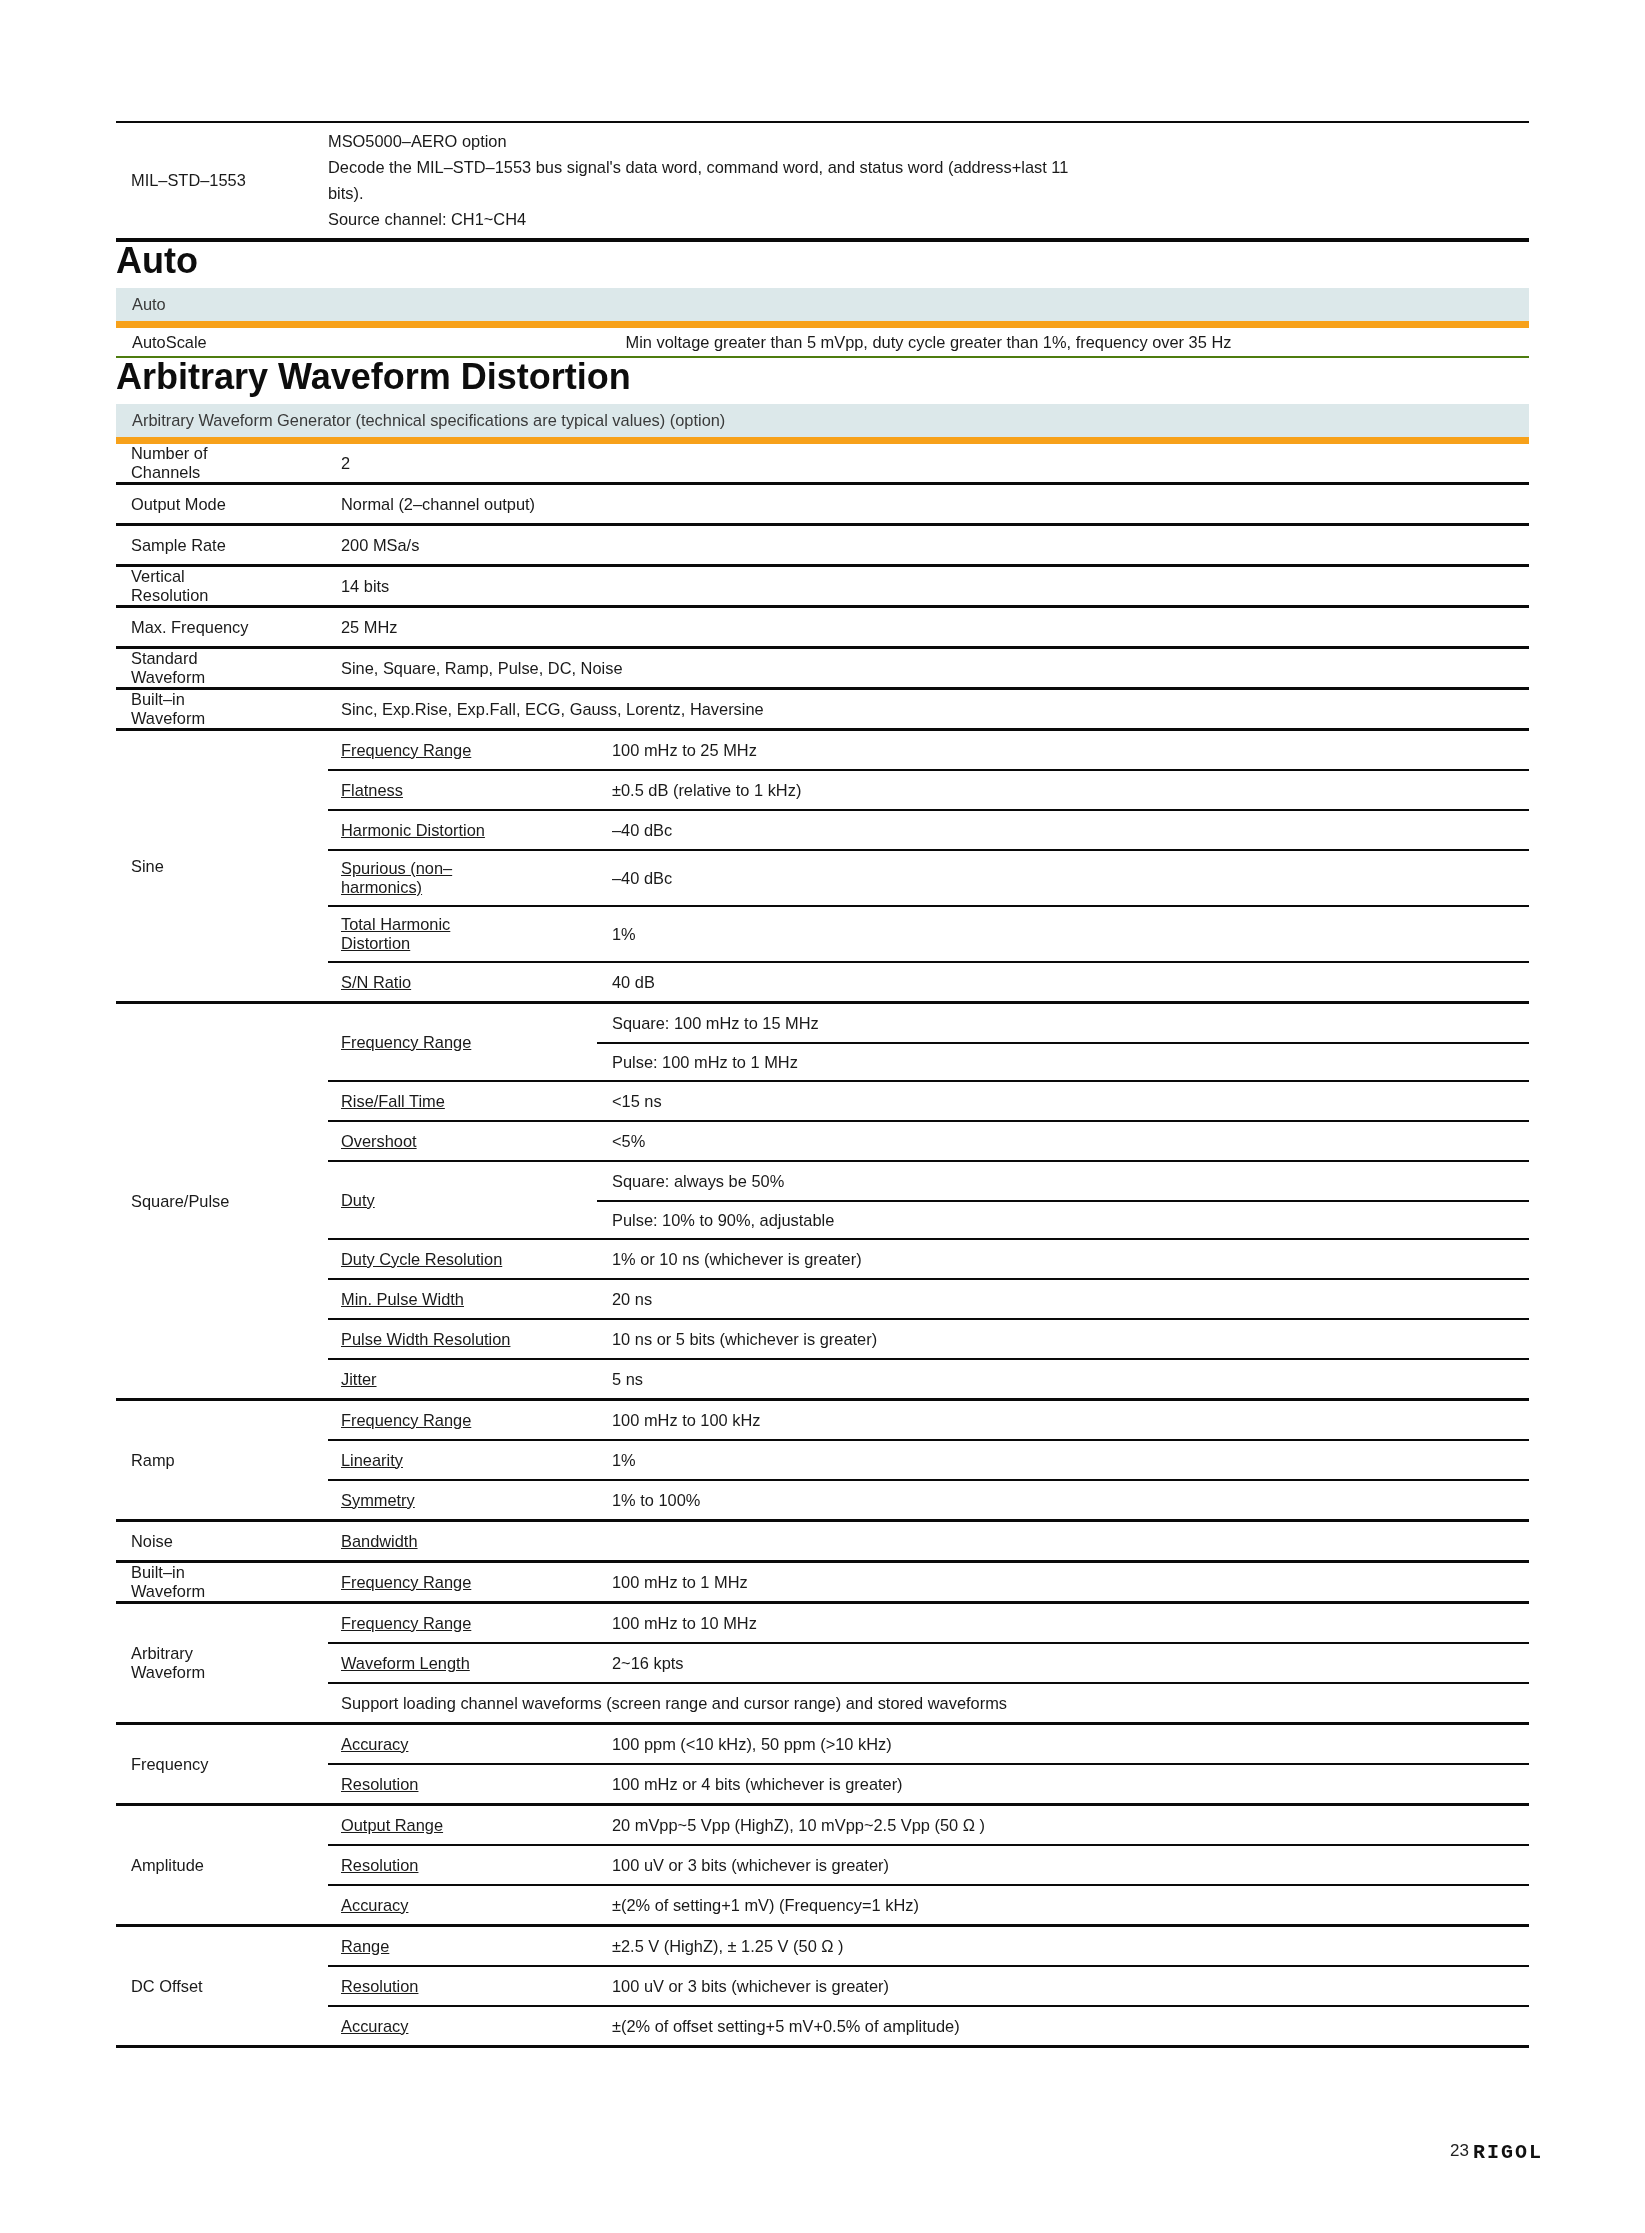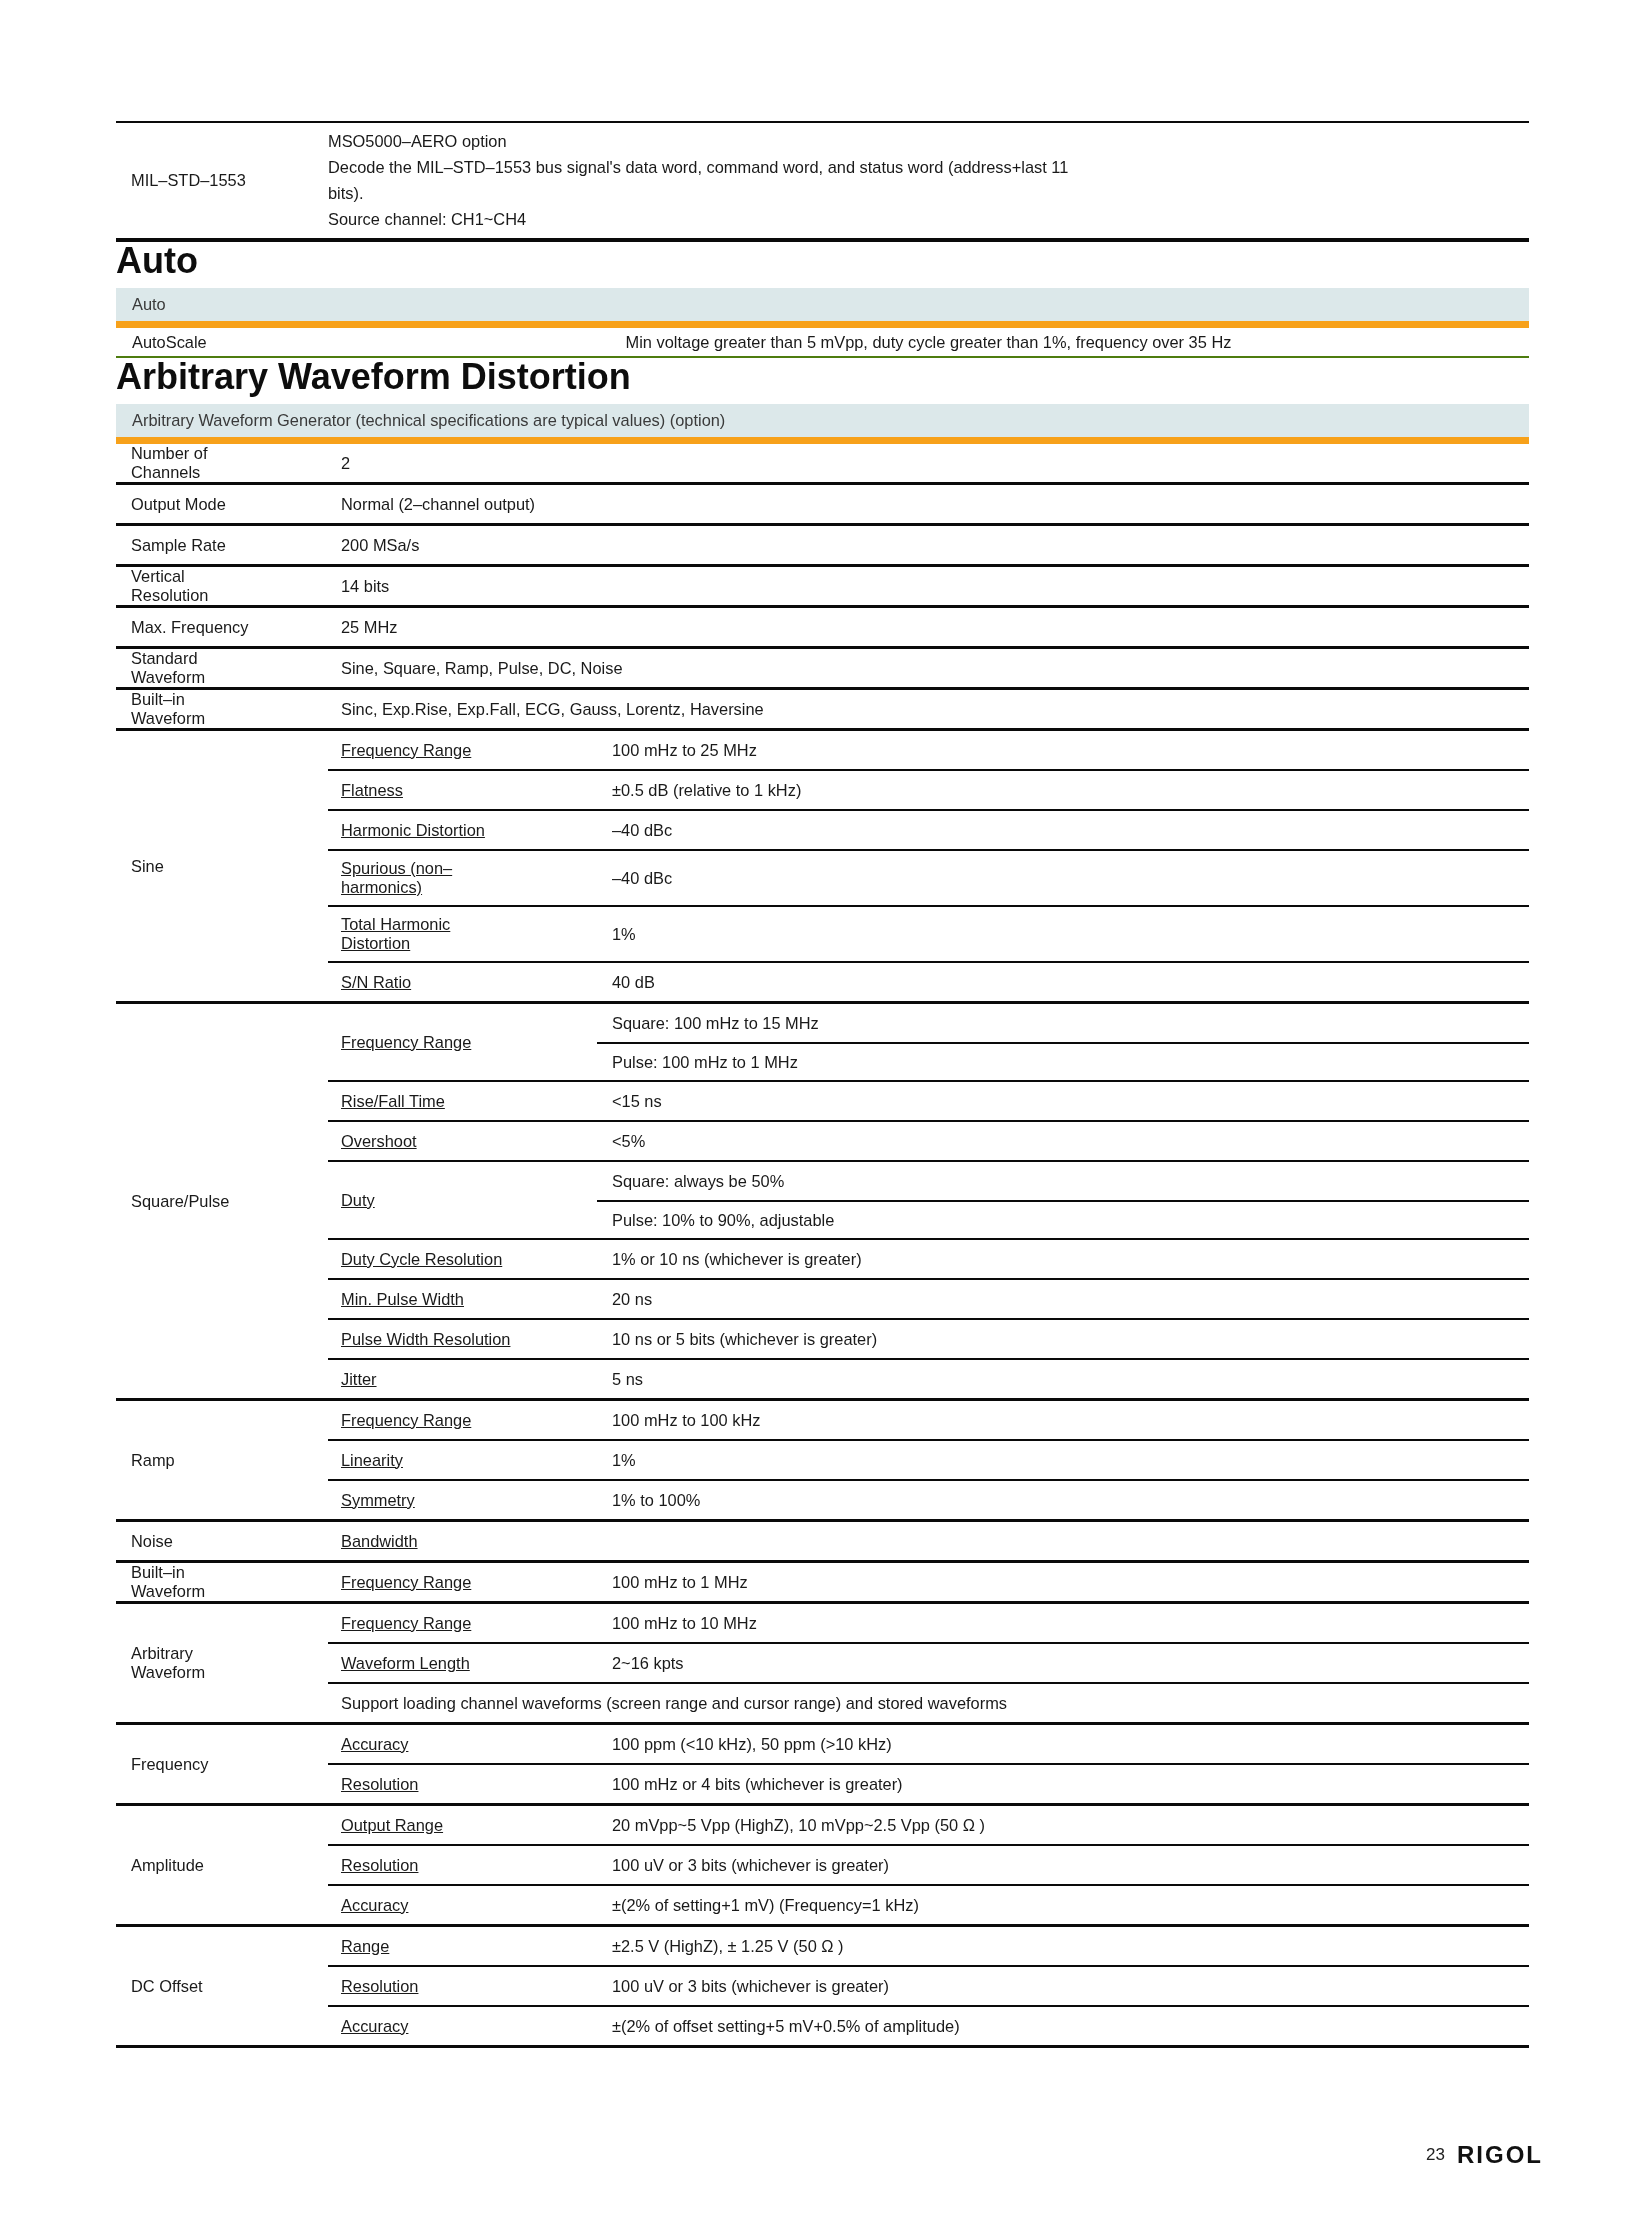--- a/index.html
+++ b/index.html
@@ -76,26 +76,26 @@
   }
   .vCell + .vCell{border-top:2px solid #0a0a0a;}
   .merged{
     flex:1;display:flex;align-items:center;min-height:38px;
     padding-left:13px;box-sizing:border-box;
   }
 
   
   .footer{
     position:absolute;top:2141px;right:103px;
-    display:flex;align-items:center;gap:12px;
+    display:flex;align-items:flex-start;gap:4px;
   }
   .footer .pnum{font-size:17px;color:#222;}
   .footer .brand{
-    font-family:Liberation Sans, sans-serif;
-    font-weight:700;font-size:24px;letter-spacing:2px;color:#111;
+    font-family:Liberation Mono, monospace;
+    font-weight:700;font-size:20px;letter-spacing:2px;color:#111;
   }
 </style>
 </head>
 <body>
 
 <div class="page">
   <div class="content">
 
     <div class="mil">
       <div class="c1">MIL–STD–1553</div>

